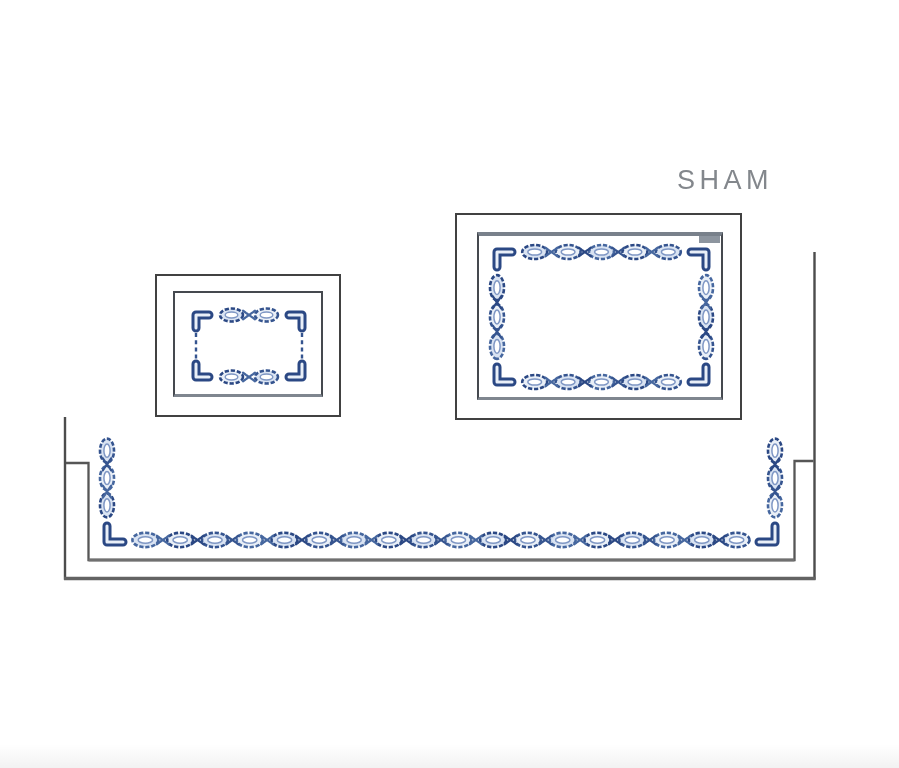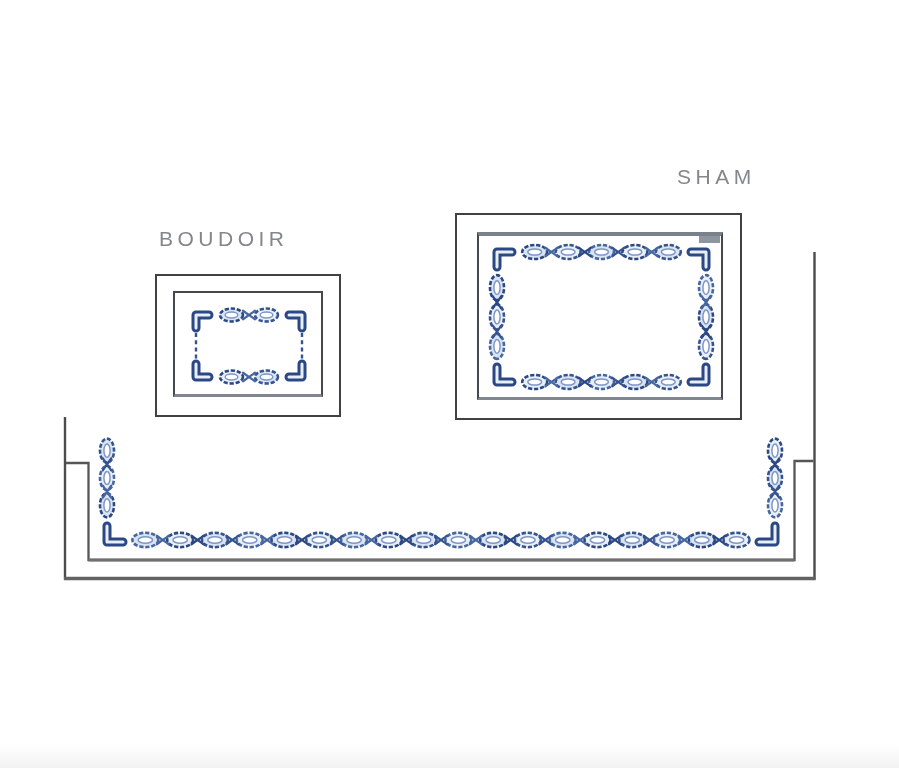--- a/index.html
+++ b/index.html
@@ -5,21 +5,21 @@
   html,body{margin:0;padding:0;background:#ffffff;}
   body{width:899px;height:768px;overflow:hidden;}
   .page{
     position:relative;width:899px;height:768px;
     font-family:"Liberation Sans",sans-serif;
     background:var(--background,#ffffff);
   }
   .label{
     position:absolute;
     color:var(--label-text,#83878c);
-    font-size:21px;
+    font-size:27px;
     font-weight:400;
     letter-spacing:4.5px;
     white-space:nowrap;
     user-select:none;
   }
   #lbl-boudoir{left:159px;top:227px;}
   #lbl-sham{left:677px;top:165px;}
   #lbl-topsheet{left:686px;top:605px;}
   .box{position:absolute;box-sizing:border-box;background:#ffffff;}
   #boudoir-outer{left:155px;top:274px;width:186px;height:143px;border:2px solid var(--box-outline,#414141);}
@@ -32,21 +32,20 @@
     position:absolute;left:0;bottom:0;width:899px;height:24px;
     background:linear-gradient(rgba(0,0,0,0),rgba(0,0,0,0.05));
     pointer-events:none;
   }
 </style>
 </head>
 <body>
 
 <div class="page">
 
-  <div class="label" id="lbl-boudoir">BOUDOIR</div>
   <div class="label" id="lbl-sham">SHAM</div>
 
   <div class="box" id="boudoir-outer"></div>
   <div class="box" id="boudoir-inner"></div>
 
   <div class="box" id="sham-outer"></div>
   <div class="box" id="sham-inner"></div>
   <div id="sham-tab"></div>
 
   <svg id="diagram-svg" width="899" height="768" viewBox="0 0 899 768" xmlns="http://www.w3.org/2000/svg">

